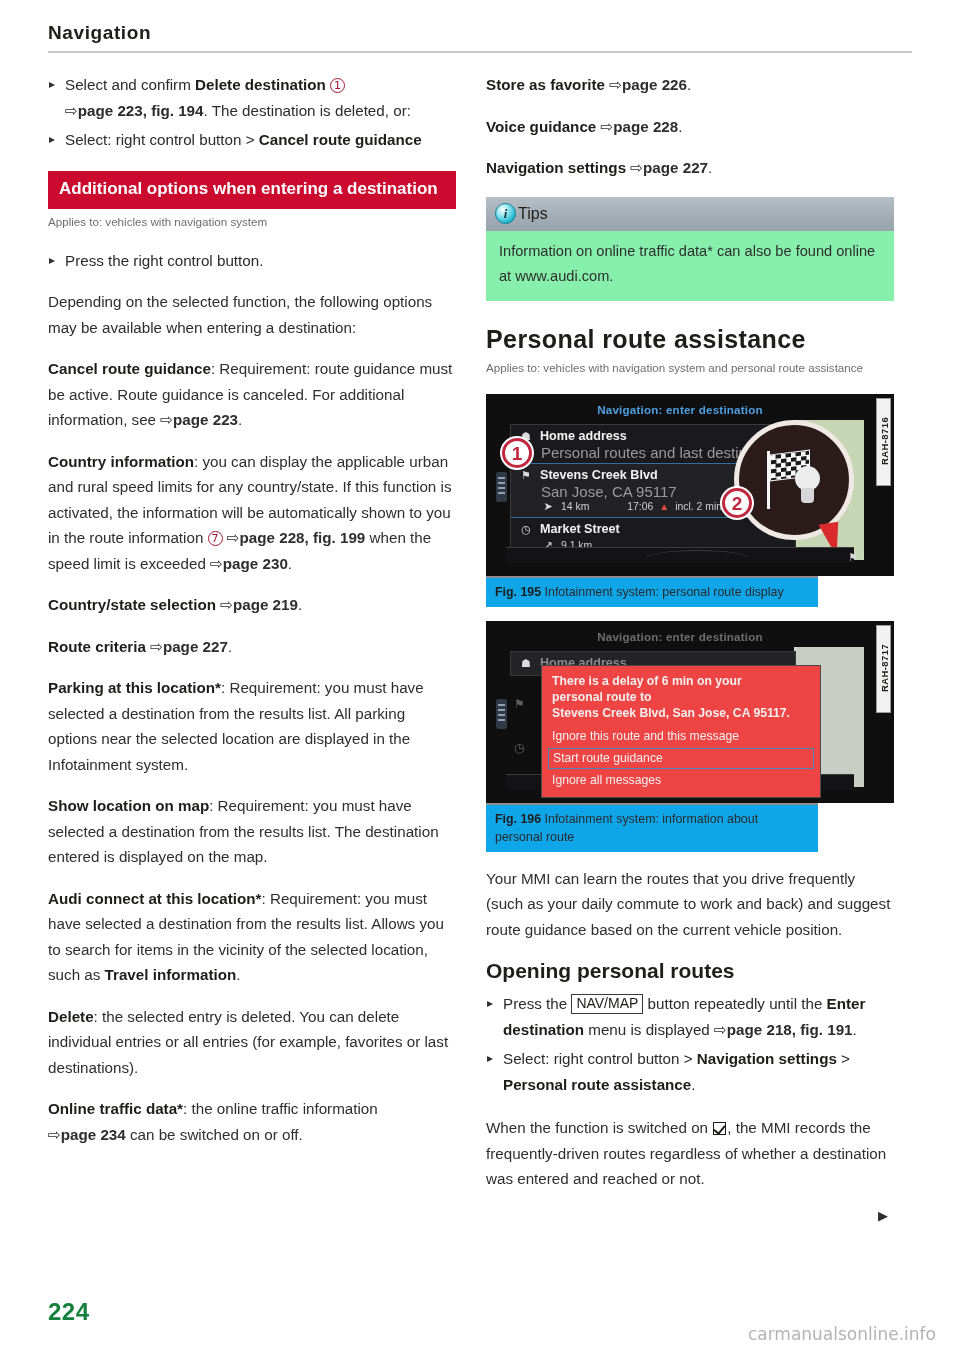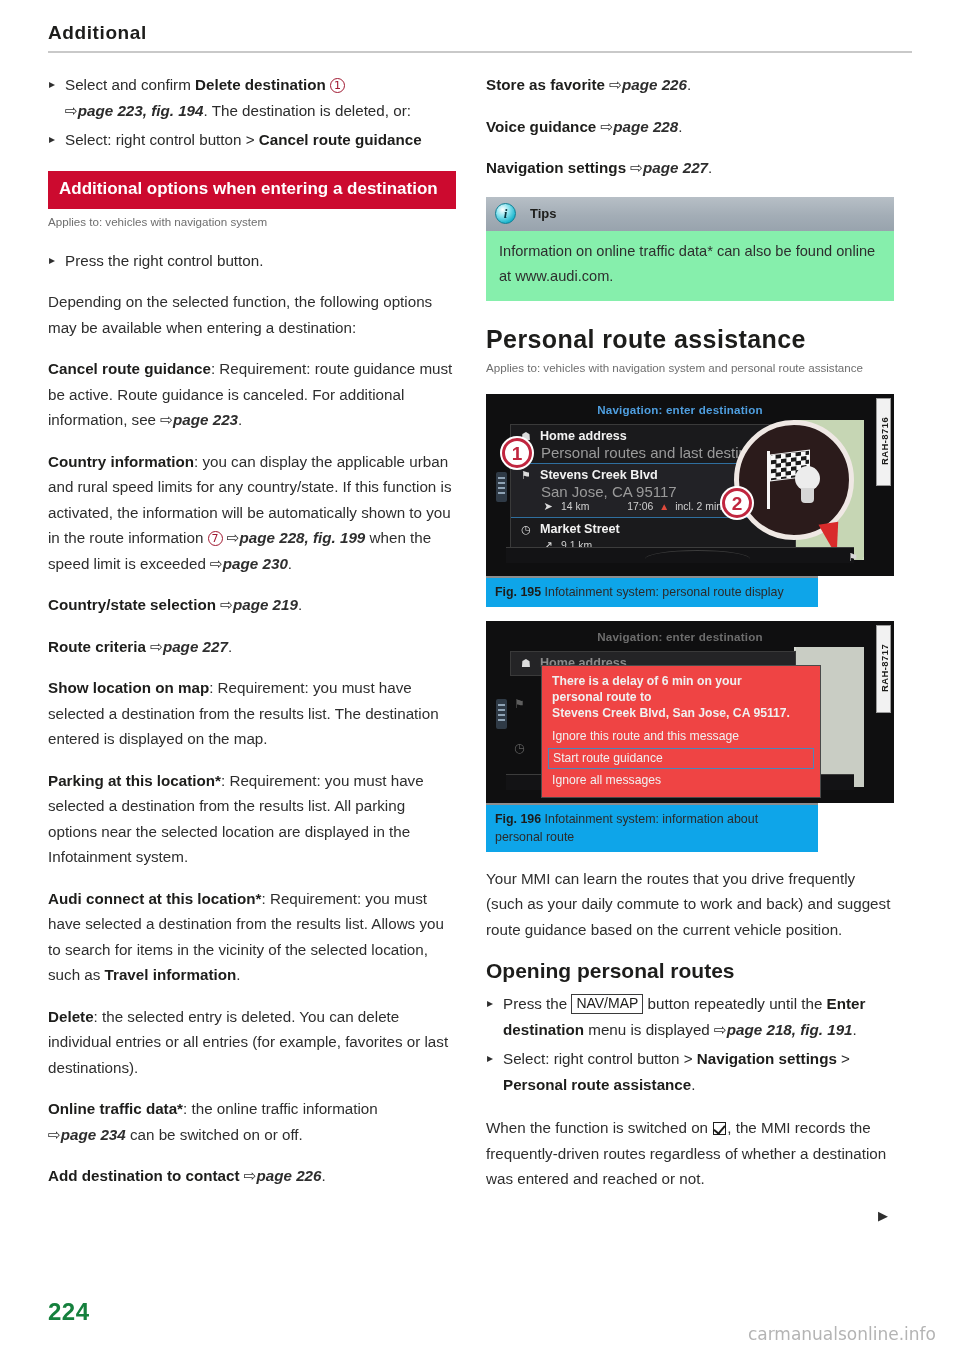--- a/index.html
+++ b/index.html
@@ -57,21 +57,21 @@
   .col-right { left: 438px; }
 
   p, .para {
     font-size: 15.2px;
     line-height: 25.5px;
     margin: 0 0 16px 0;
     color: #2e2e2e;
     text-align: left;
   }
   .b { font-weight: bold; color: #1d1d1b; }
-  .ref { font-style: italic; font-weight: bold; white-space: nowrap; }
+  .ref { font-weight: bold; white-space: nowrap; }
   .arrow-ref { font-style: normal; font-weight: normal; }
 
   
   .bullet {
     position: relative;
     padding-left: 17px;
     font-size: 15.2px;
     line-height: 25.5px;
     margin: 0 0 4px 0;
   }
@@ -186,24 +186,24 @@
     color: #08343d;
     font-size: 13px;
     font-weight: bold;
     font-style: italic;
     font-family: "Liberation Serif", serif;
     line-height: 19px;
     text-align: center;
     flex: 0 0 auto;
   }
   .tips-title {
-    font-size: 13px;
-    font-weight: bold;
+    font-size: 16px;
+    font-weight: normal;
     color: #1d1d1b;
-    margin-left: 14px;
+    margin-left: 2px;
   }
   .tips-body {
     background: #86efac;
     padding: 8px 13px 12px 13px;
     font-size: 14.6px;
     line-height: 25px;
     color: #2e2e2e;
   }
 
   
@@ -502,21 +502,21 @@
     color: #b4b4b4;
     font-family: "DejaVu Sans", sans-serif;
   }
 </style>
 </head>
 <body>
 
 <div class="page">
 
   <div class="running-head">
-    <div class="title">Additional</div>
+    <div class="title">Navigation</div>
     <div class="rule"></div>
   </div>
 
   <div class="columns">
 
     <div class="col col-left">
 
       <div class="bullet-group">
         <div class="bullet">
           <span>Select and confirm </span><span class="b">Delete destination</span>
@@ -548,42 +548,39 @@
 
       <p>
         <span class="b">Country/state selection</span><span> </span><span class="arrow-ref">⇨</span><span class="ref">page 219</span><span>.</span>
       </p>
 
       <p>
         <span class="b">Route criteria</span><span> </span><span class="arrow-ref">⇨</span><span class="ref">page 227</span><span>.</span>
       </p>
 
       <p>
+        <span class="b">Parking at this location*</span><span>: Requirement: you must have selected a destination from the results list. All parking options near the selected location are displayed in the Infotainment system.</span>
+      </p>
+
+      <p>
         <span class="b">Show location on map</span><span>: Requirement: you must have selected a destination from the results list. The destination entered is displayed on the map.</span>
       </p>
 
       <p>
-        <span class="b">Parking at this location*</span><span>: Requirement: you must have selected a destination from the results list. All parking options near the selected location are displayed in the Infotainment system.</span>
-      </p>
-
-      <p>
         <span class="b">Audi connect at this location*</span><span>: Requirement: you must have selected a destination from the results list. Allows you to search for items in the vicinity of the selected location, such as </span><span class="b">Travel information</span><span>.</span>
       </p>
 
       <p>
         <span class="b">Delete</span><span>: the selected entry is deleted. You can delete individual entries or all entries (for example, favorites or last destinations).</span>
       </p>
 
       <p>
         <span class="b">Online traffic data*</span><span>: the online traffic information </span><span class="arrow-ref">⇨</span><span class="ref">page 234</span><span> can be switched on or off.</span>
       </p>
 
-      <p>
-        <span class="b">Add destination to contact</span><span> </span><span class="arrow-ref">⇨</span><span class="ref">page 226</span><span>.</span>
-      </p>
 
     </div>
 
     <div class="col col-right">
 
       <p>
         <span class="b">Store as favorite</span>
         <span class="arrow-ref">⇨</span><span class="ref">page 226</span><span>.</span>
       </p>
       <p>

